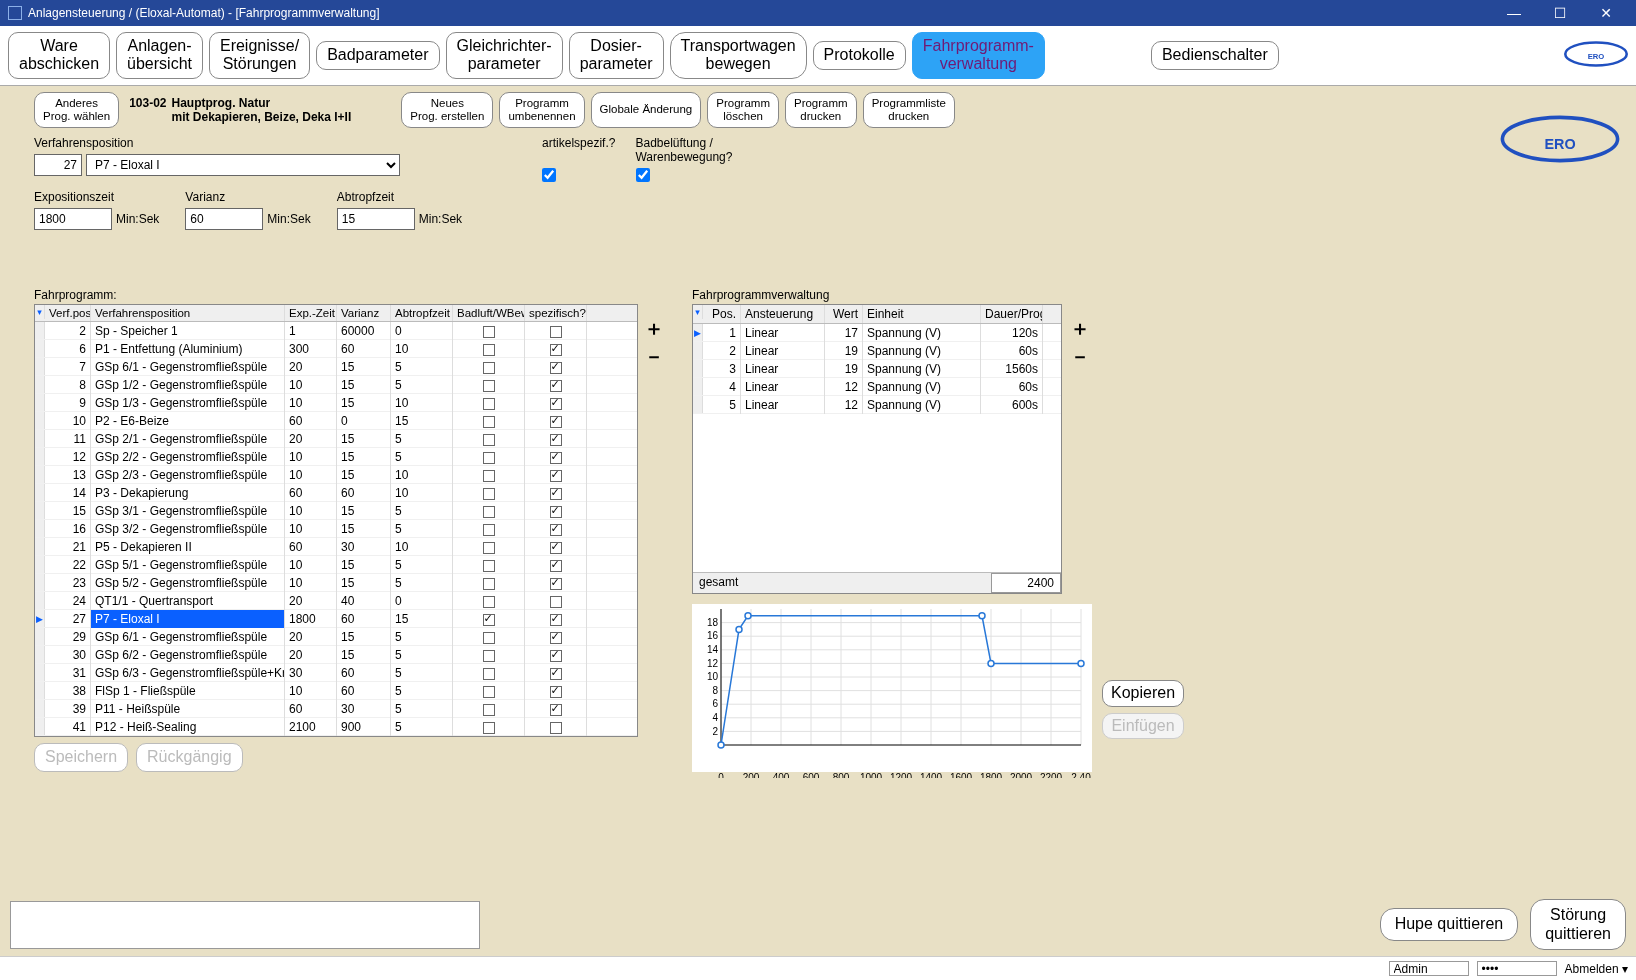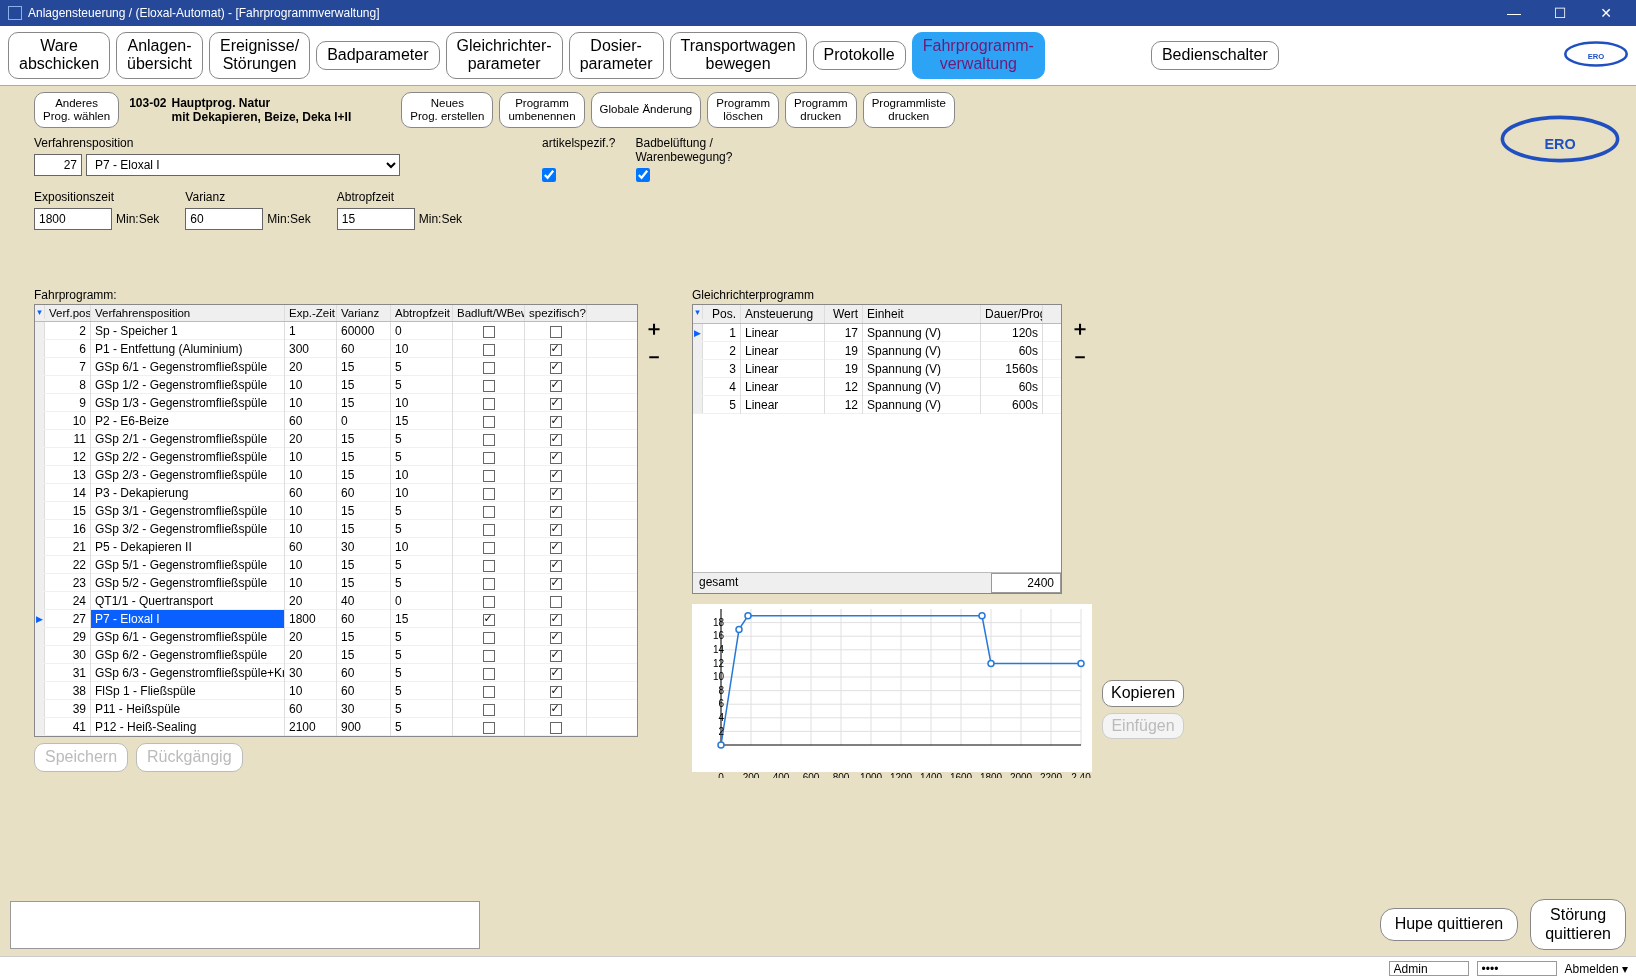--- a/index.html
+++ b/index.html
@@ -84,21 +84,21 @@
 
 .r-total { display: flex; background: #efefef; border-top: 1px solid #bbb; }
 .r-total .lbl { width: 86px; padding: 2px 6px; }
 .r-total .val { margin-left: auto; width: 70px; text-align: right; padding: 2px 6px; background: #fff; border: 1px solid #999; }
 
 .plot { margin-top: 10px; background: #fff; border: 1px solid #fff; padding: 4px 4px 4px 28px; position: relative; width: 400px; height: 168px; }
 .plot svg .grid-line { stroke: #e0e0e0; stroke-width: 1; }
 .plot svg .axis { stroke: #000; stroke-width: 1; }
 .plot svg .series { stroke: #2878D8; stroke-width: 1.5; fill: none; }
 .plot svg .pt { fill: #fff; stroke: #2878D8; stroke-width: 1.5; }
-.plot .ytick { position: absolute; left: 9px; font-size: 10px; width: 22px; text-align: right; }
+.plot .ytick { position: absolute; left: 3px; font-size: 10px; width: 22px; text-align: right; }
 .plot .xtick { position: absolute; bottom: -12px; font-size: 10px; transform: translateX(-50%); }
 
 .plot-btns { display: flex; flex-direction: column; gap: 6px; margin-left: 10px; margin-top: 86px; }
 .plot-btns .tbtn { min-width: 60px; padding: 3px 8px; }
 .plot-btns .tbtn.dis { color: #bbb; border-color: #ccc; background: #f4f4f4; }
 
 .bottom { position: absolute; bottom: 30px; left: 10px; right: 10px; display: flex; align-items: center; gap: 12px; }
 .msgbox { width: 470px; height: 48px; border: 1px solid #999; background: #fff; }
 .bottom .tbtn { border-radius: 14px; padding: 6px 14px; }
 
@@ -124,21 +124,21 @@
 abschicken</button>
     <button class="tbtn" style="white-space: pre-line;">Anlagen-
 übersicht</button>
     <button class="tbtn" style="white-space: pre-line;">Ereignisse/
 Störungen</button>
     <button class="tbtn" style="white-space: pre-line;">Badparameter</button>
     <button class="tbtn" style="white-space: pre-line;">Gleichrichter-
 parameter</button>
     <button class="tbtn" style="white-space: pre-line;">Dosier-
 parameter</button>
-    <button class="tbtn" style="white-space: pre-line;">Transportwagen
+    <button class="tbtn" style="white-space: pre-line; border-radius: 15px;">Transportwagen
 bewegen</button>
     <button class="tbtn" style="white-space: pre-line;">Protokolle</button>
     <button class="tbtn active" style="white-space: pre-line;">Fahrprogramm-
 verwaltung</button>
     <button class="tbtn" style="white-space: pre-line; margin-left: 100px;">Bedienschalter</button>
   <div class="logo-sm">
     <svg viewBox="0 0 100 40">
         <ellipse cx="50" cy="20" rx="48" ry="18" fill="none" stroke="#2050C0" stroke-width="4"></ellipse>
         <text x="50" y="28" text-anchor="middle" font-size="22" font-weight="700" fill="#2050C0">ERO</text>
       </svg>
@@ -475,21 +475,21 @@
         <span>－</span>
       </div>
     </div>
     <div class="r-btns">
       <button class="tbtn">Speichern</button>
       <button class="tbtn">Rückgängig</button>
     </div>
   </div>
 
   <div class="right">
-    <div class="sectitle">Gleichrichterprogramm</div>
+    <div class="sectitle">Fahrprogrammverwaltung</div>
     <div class="right-wrap">
       <div class="grid r-grid" style="width:370px;">
         <div class="grid-head">
           <div class="row-ind">▾</div>
           <div class="rc-pos">Pos.</div>
           <div class="rc-ans">Ansteuerung</div>
           <div class="rc-wert">Wert</div>
           <div class="rc-ein">Einheit</div>
           <div class="rc-dur">Dauer/Prog</div>
         </div>

